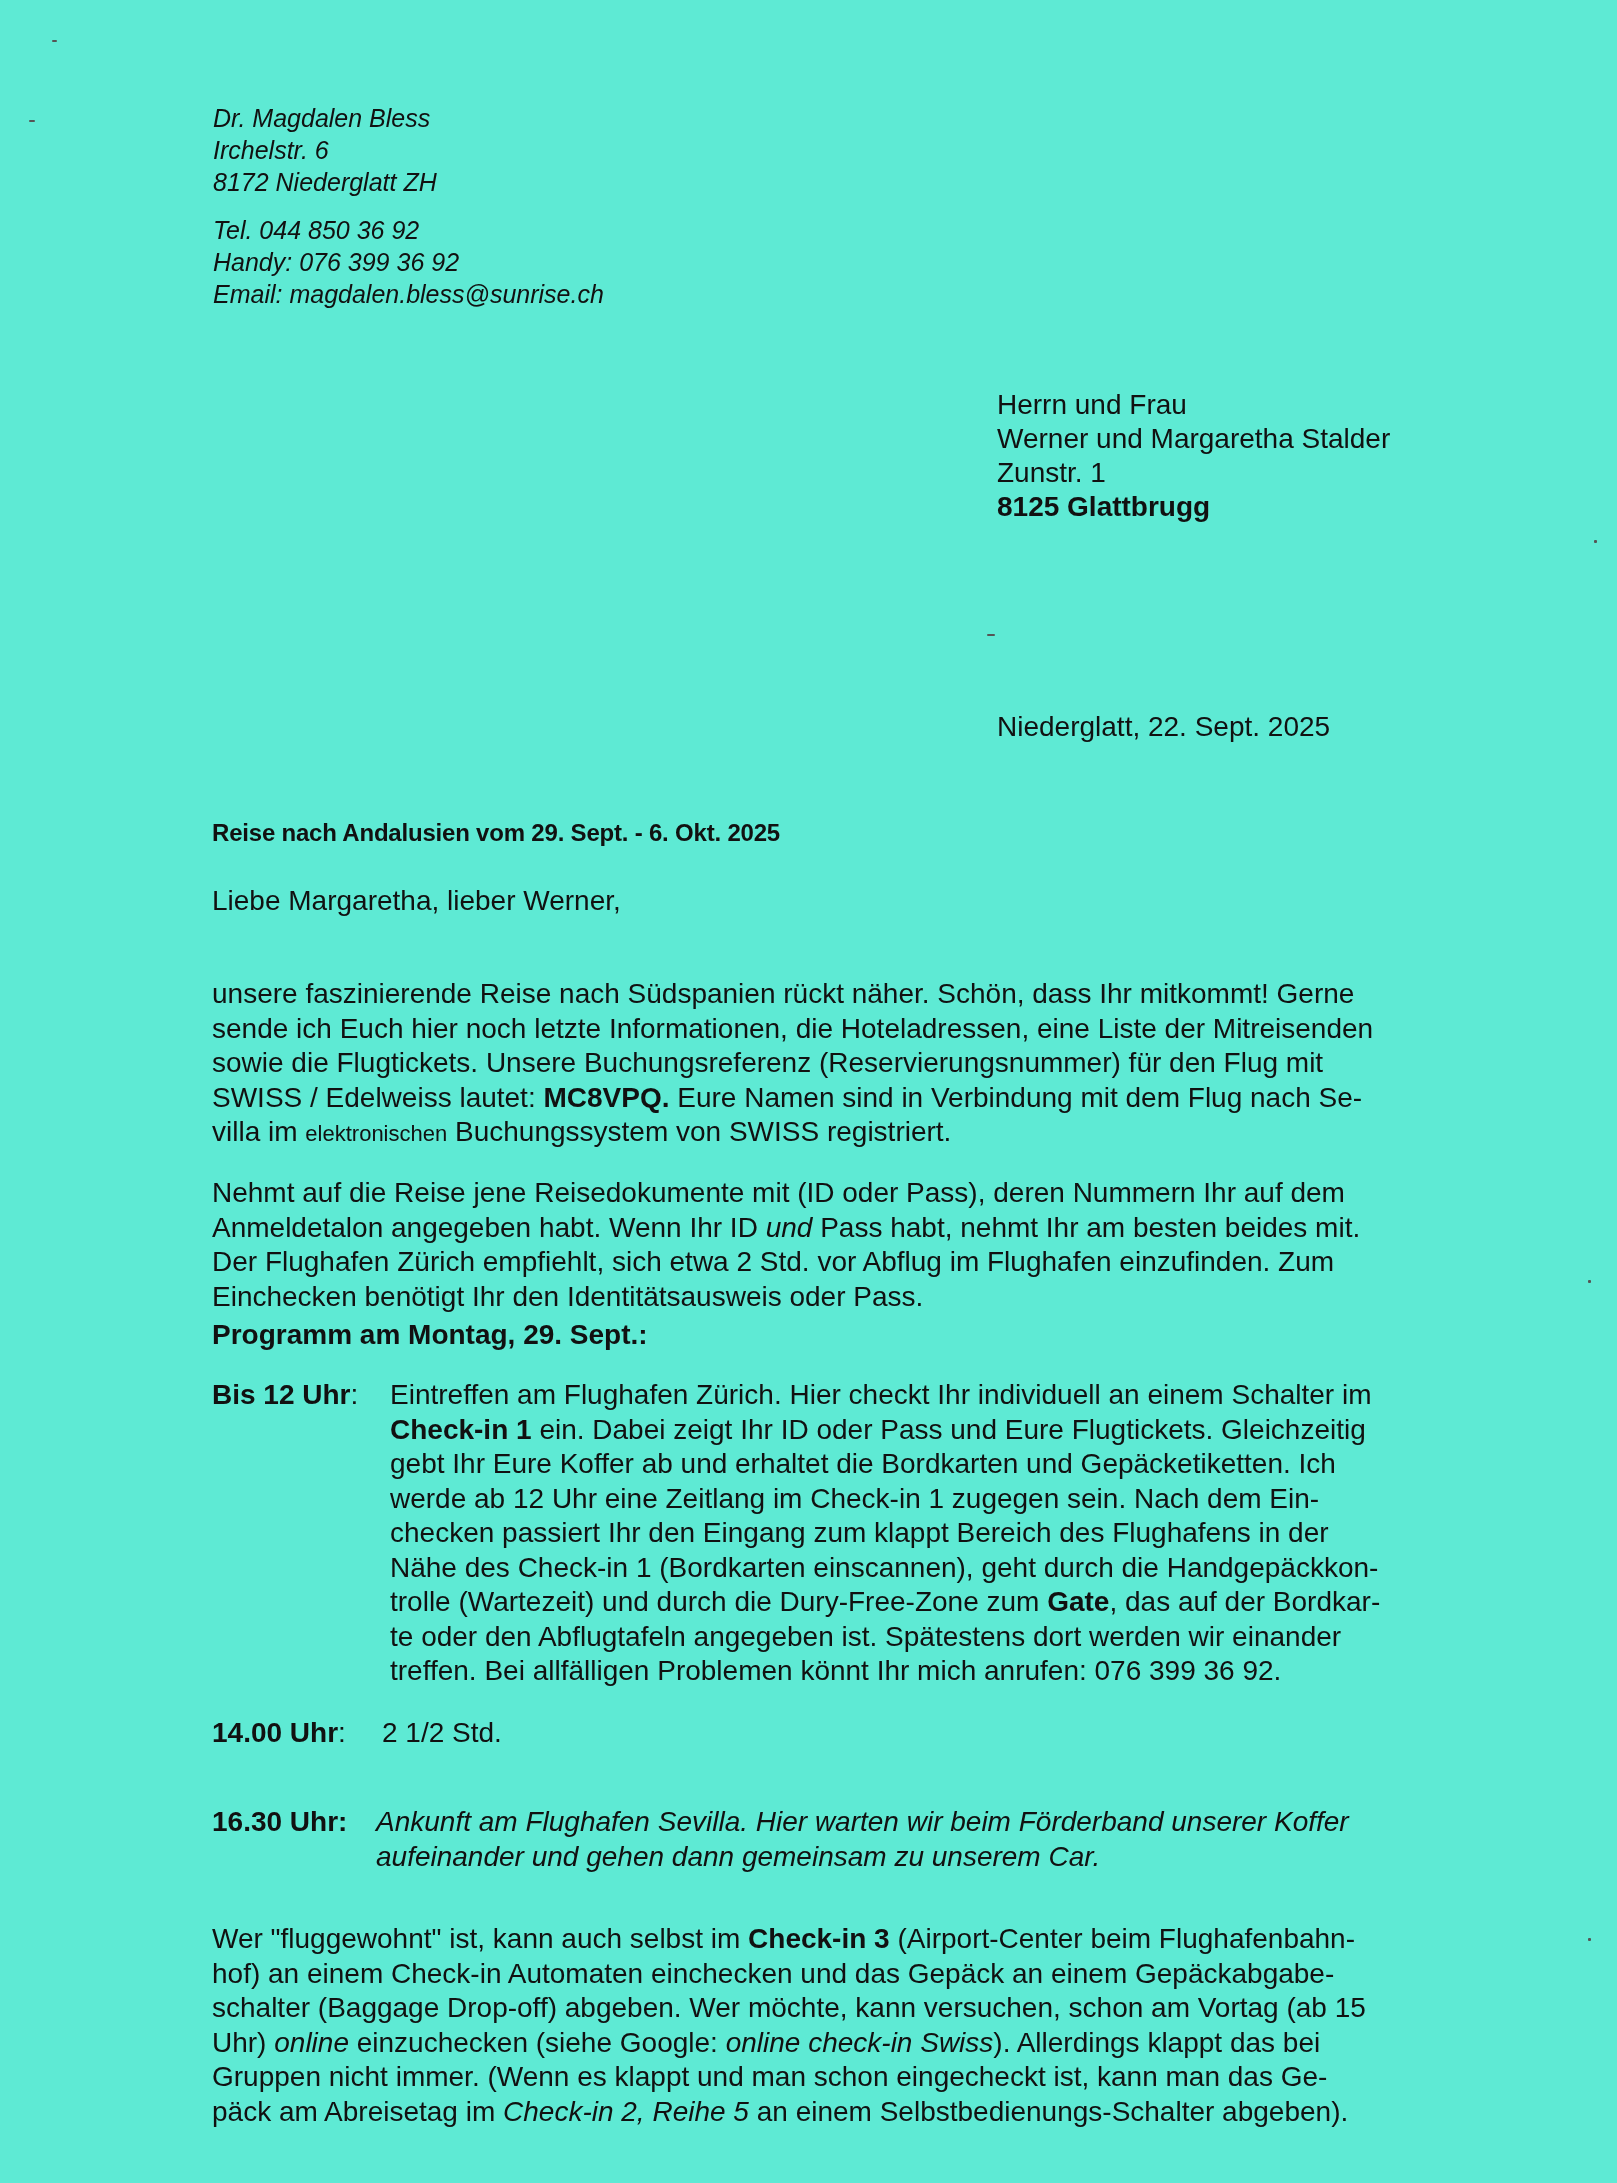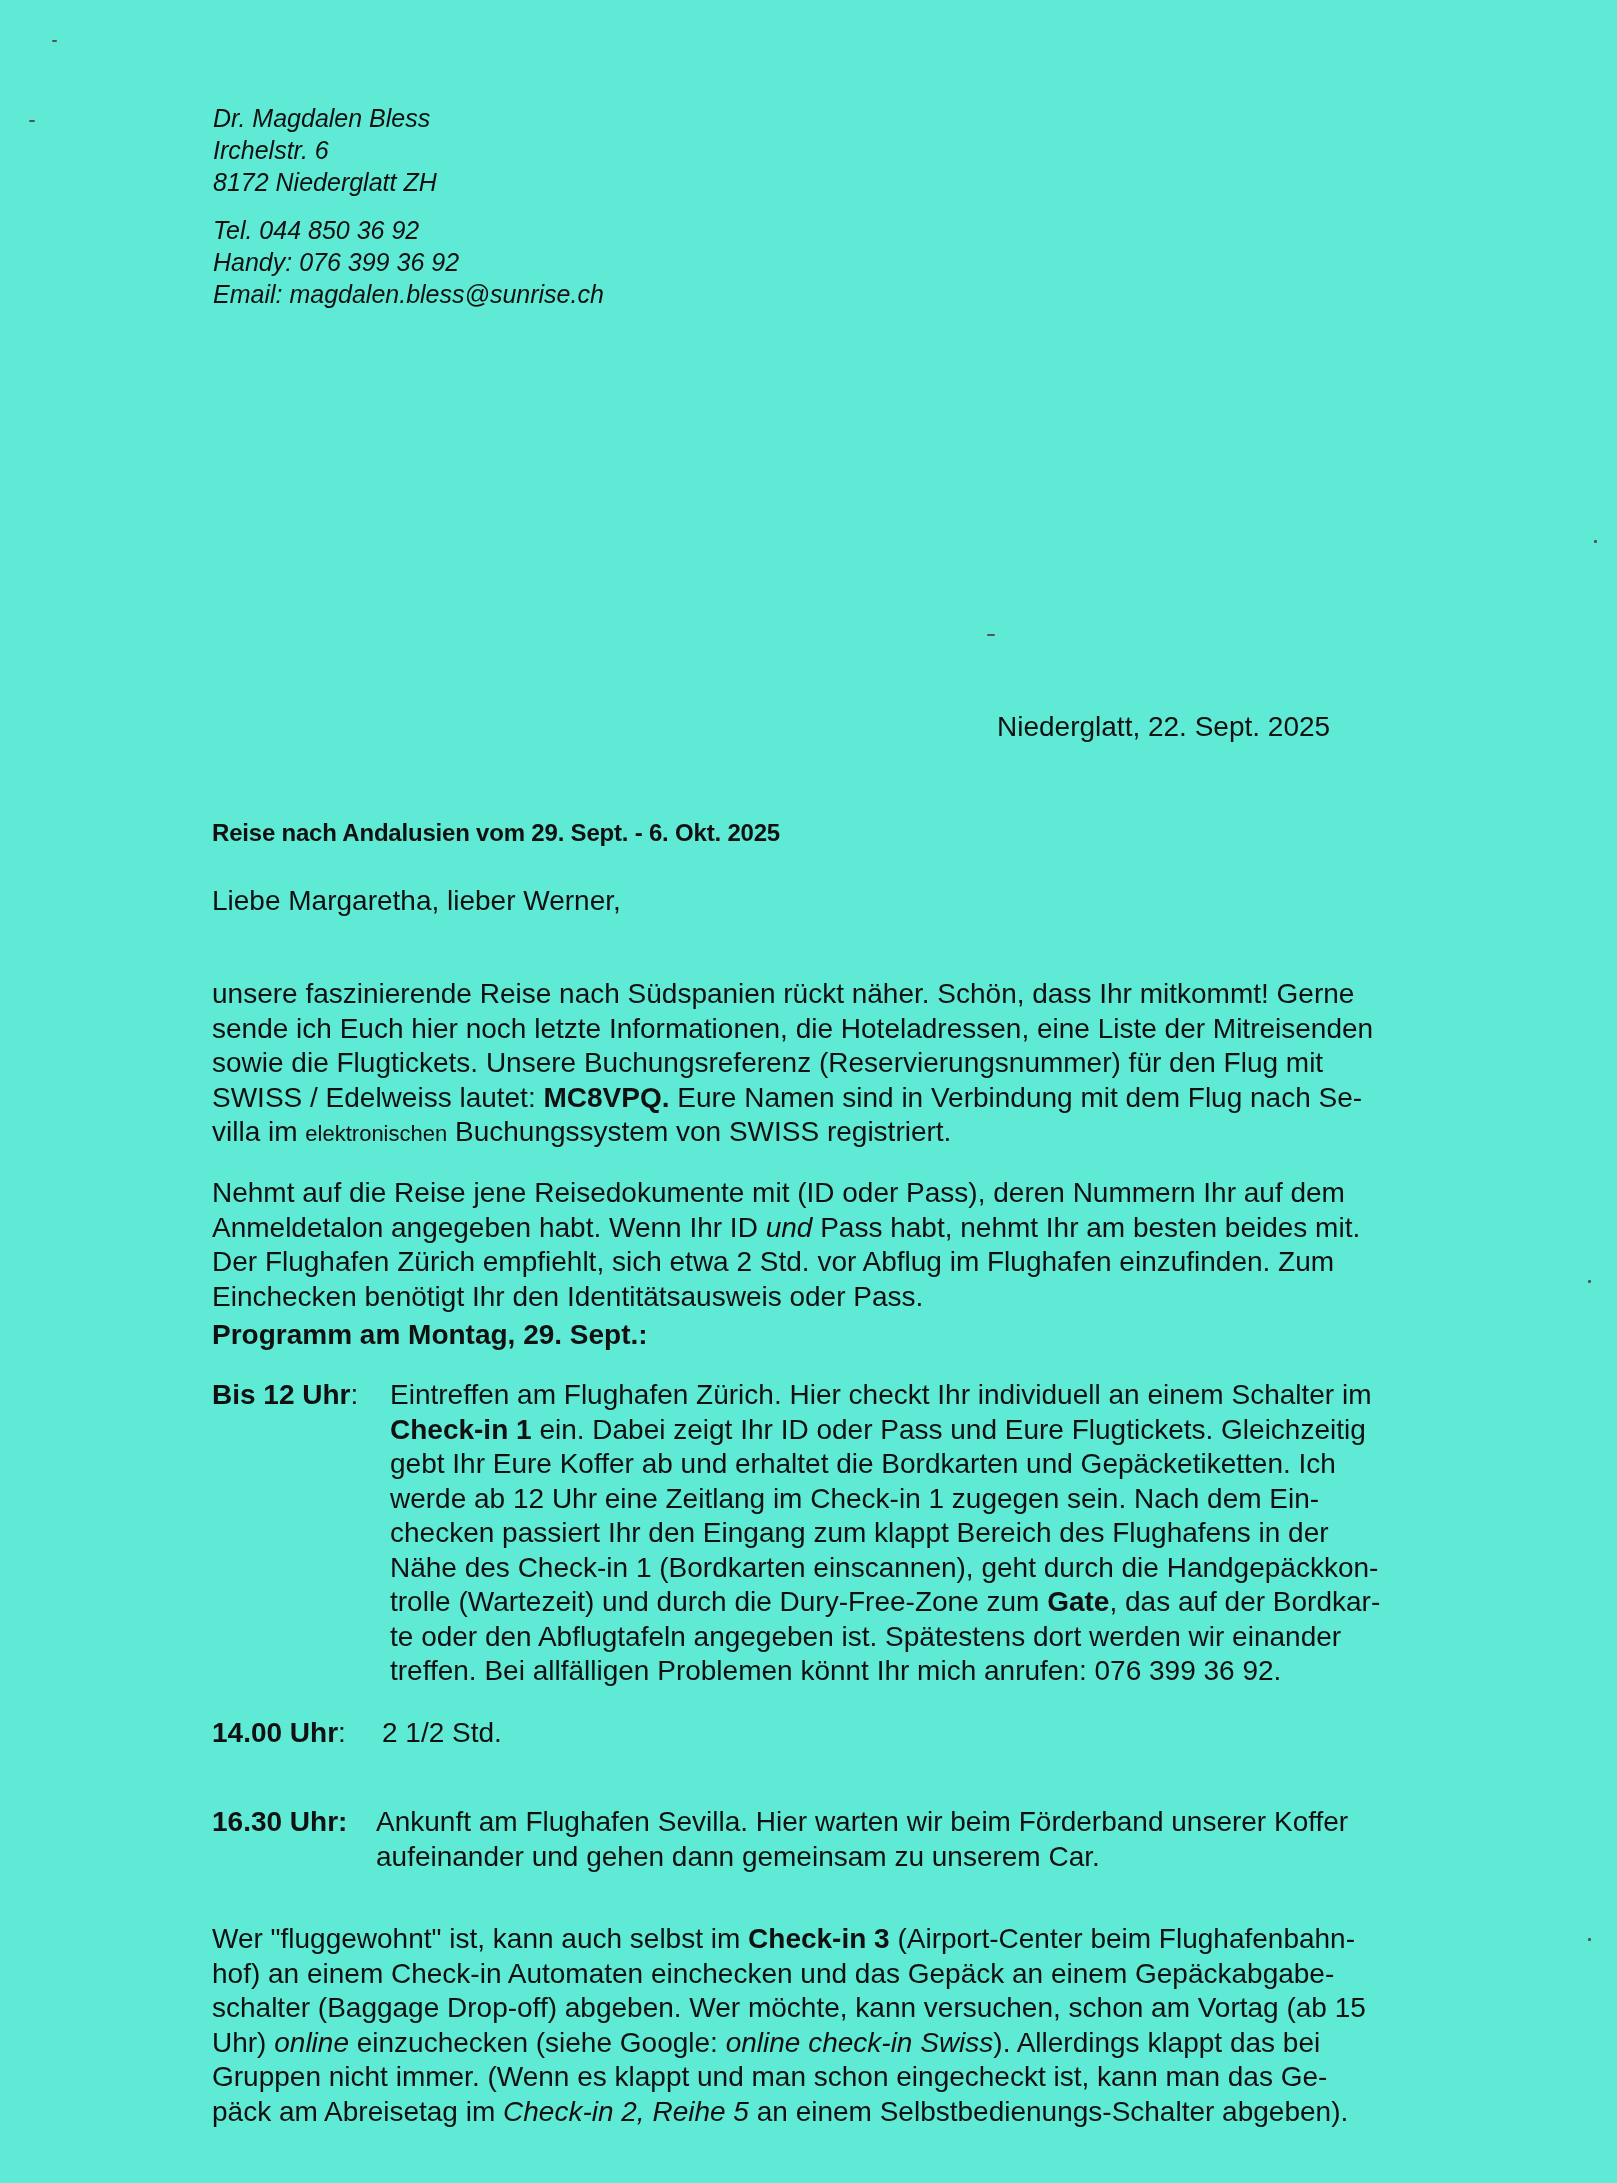--- a/index.html
+++ b/index.html
@@ -51,20 +51,26 @@
   <div class="sender">
     <div>Dr. Magdalen Bless</div>
     <div>Irchelstr. 6</div>
     <div>8172 Niederglatt ZH</div>
     <div class="gap"></div>
     <div>Tel. 044 850 36 92</div>
     <div>Handy: 076 399 36 92</div>
     <div>Email: magdalen.bless@sunrise.ch</div>
   </div>
 
+  <div class="recipient">
+    <div>Herrn und Frau</div>
+    <div>Werner und Margaretha Stalder</div>
+    <div>Zunstr. 1</div>
+    <div class="city">8125 Glattbrugg</div>
+  </div>
 
   <div class="dateline">Niederglatt, 22. Sept. 2025</div>
 
   <div class="subject">Reise nach Andalusien vom 29. Sept. - 6. Okt. 2025</div>
 
   <div class="salutation">Liebe Margaretha, lieber Werner,</div>
 
   <div class="para" style="top:953px;">
     <span class="line">unsere faszinierende Reise nach Südspanien rückt näher. Schön, dass Ihr mitkommt! Gerne</span>
     <span class="line">sende ich Euch hier noch letzte Informationen, die Hoteladressen, eine Liste der Mitreisenden</span>
@@ -99,21 +105,21 @@
 
   <div class="entry" style="top:1716px;height:70px;">
     <div class="time"><span>14.00 Uhr</span><span class="colon">:</span></div>
     <div class="desc" style="left:170px;">
       <span class="line">2 1/2 Std.</span>
     </div>
   </div>
 
   <div class="entry" style="top:1805px;height:70px;">
     <div class="time">16.30 Uhr:</div>
-    <div class="desc" style="left:164px;">
+    <div class="desc" style="left:164px;font-style:italic;">
       <span class="line">Ankunft am Flughafen Sevilla. Hier warten wir beim Förderband unserer Koffer</span>
       <span class="line">aufeinander und gehen dann gemeinsam zu unserem Car.</span>
     </div>
   </div>
 
   <div class="para" style="top:1898px;">
     <span class="line"><span>Wer "fluggewohnt" ist, kann auch selbst im </span><b>Check-in 3</b><span> (Airport-Center beim Flughafenbahn-</span></span>
     <span class="line">hof) an einem Check-in Automaten einchecken und das Gepäck an einem Gepäckabgabe-</span>
     <span class="line">schalter (Baggage Drop-off) abgeben. Wer möchte, kann versuchen, schon am Vortag (ab 15</span>
     <span class="line"><span>Uhr) </span><i>online</i><span> einzuchecken (siehe Google: </span><i>online check-in Swiss</i><span>). Allerdings klappt das bei</span></span>

